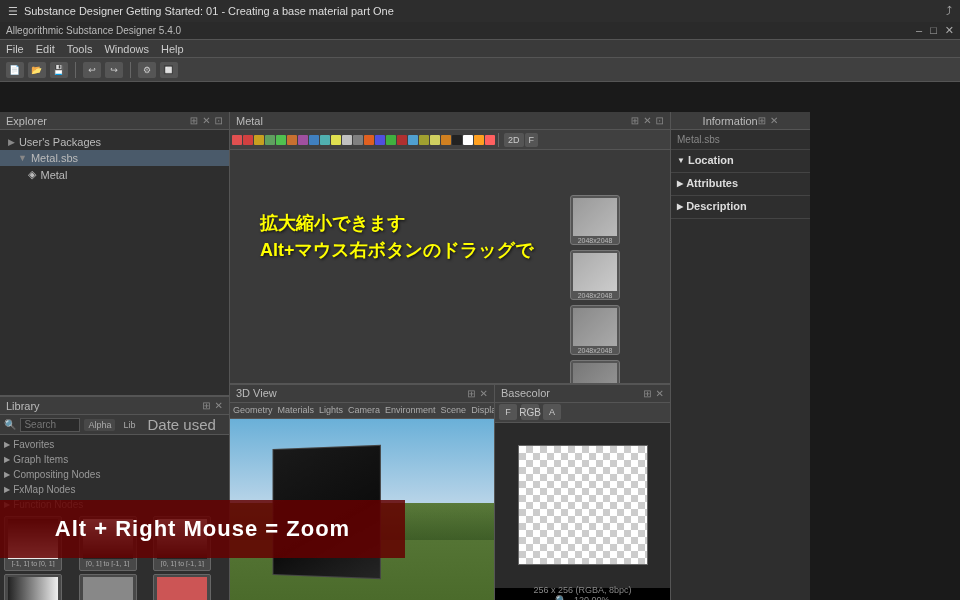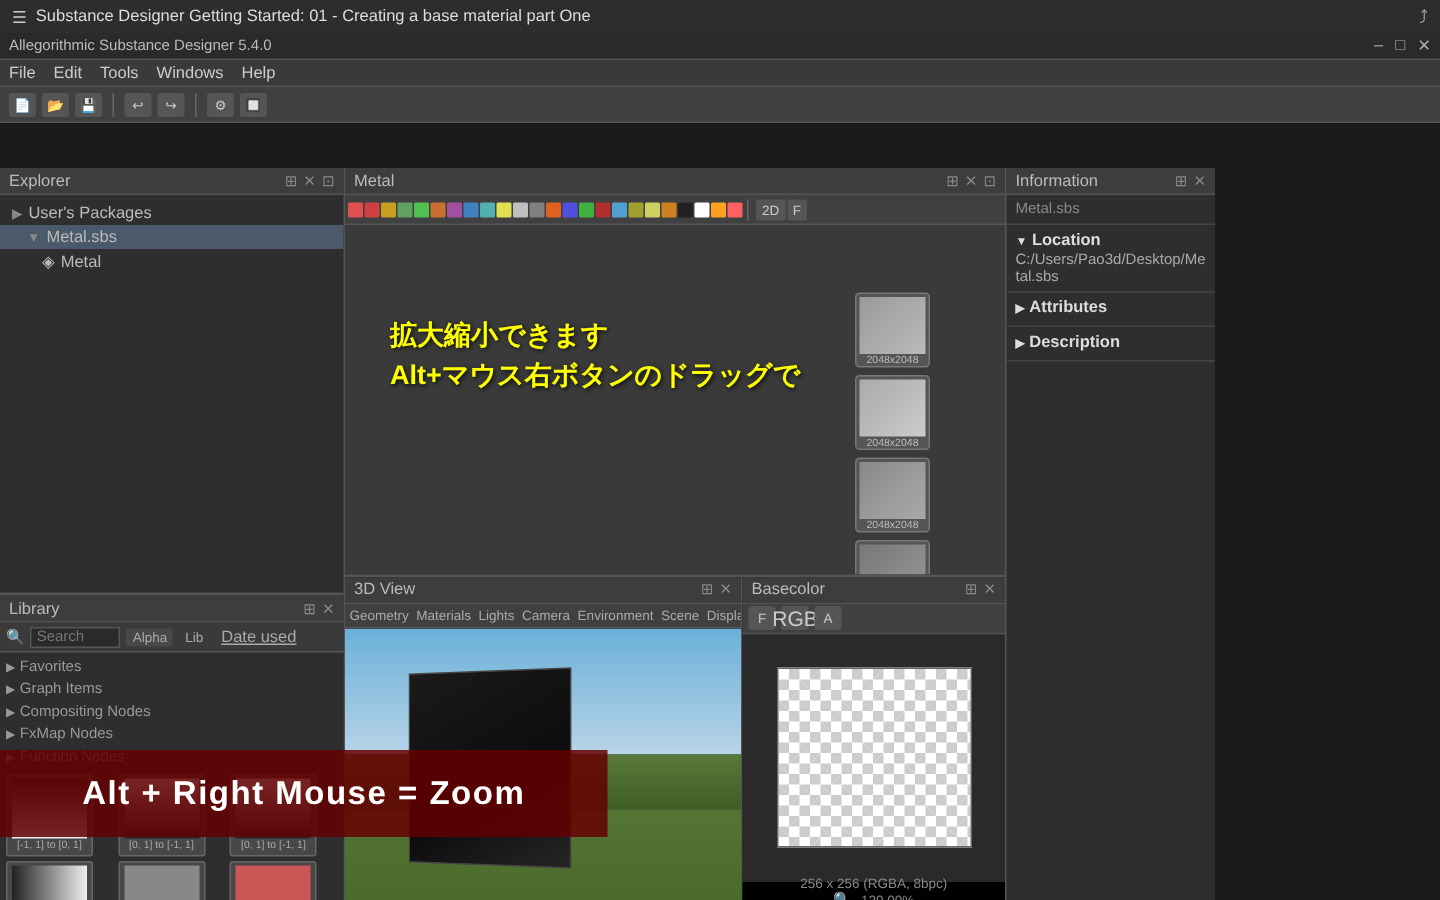--- a/index.html
+++ b/index.html
@@ -363,21 +363,21 @@
       display: flex;
       flex-direction: column;
       font-size: 11px;
       color: #bbb;
     }
     #info-header {
       height: 18px;
       background: #3d3d3d;
       display: flex;
       align-items: center;
-      justify-content: space-between;
+      justify-content: center;
       padding: 0 6px;
       border-bottom: 1px solid #555;
     }
     .info-section {
       padding: 4px 6px;
       border-bottom: 1px solid #444;
     }
     .info-section-title {
       font-size: 11px;
       color: #ddd;
@@ -595,21 +595,21 @@
           <span>⊞</span>
           <span>✕</span>
         </div>
       </div>
 
       <div style="height:20px;background:#3a3a3a;display:flex;align-items:center;padding:0 4px;gap:4px;border-bottom:1px solid #555;">
         <span style="color:#888;font-size:10px;">🔍</span>
         <input type="text" style="background: rgb(42, 42, 42); border: 1px solid rgb(85, 85, 85); color: rgb(187, 187, 187); font-size: 10px; width: 60px; height: 14px; padding: 0px 3px;" placeholder="Search">
         <span style="font-size:9px;color:#aaa;padding:1px 4px;background:#484848;border-radius:2px;">Alpha</span>
         <span style="font-size:9px;color:#aaa;padding:1px 4px;">Lib</span>
-        <span style="font-size:11px;color:#aaa;padding:1px 4px;text-decoration:underline;">Date used</span>
+        <span style="font-size:15px;color:#aaa;padding:1px 4px;">Date used</span>
       </div>
 
       <div id="library-content">
         <div class="library-section">
           <span style="font-size:8px;">▶</span>
           <span>Favorites</span>
         </div>
         <div class="library-section">
           <span style="font-size:8px;">▶</span>
           <span>Graph Items</span>
@@ -765,21 +765,21 @@
       <div id="basecolor-panel" style="flex:1;background:#2a2a2a;display:flex;flex-direction:column;">
         <div id="basecolor-header">
           <span>Basecolor</span>
           <div class="panel-header-icons">
             <span>⊞</span>
             <span>✕</span>
           </div>
         </div>
         <div id="basecolor-toolbar" style="height:20px;background:#404040;display:flex;align-items:center;padding:0 4px;gap:4px;border-bottom:1px solid #555;">
           <div class="toolbar-btn" style="font-size:9px;">F</div>
-          <div class="toolbar-btn" style="font-size:14px;">RGB</div>
+          <div class="toolbar-btn" style="font-size:10px;">RGB</div>
           <div class="toolbar-btn" style="font-size:9px;">A</div>
         </div>
         <div id="basecolor-content" style="flex:1;display:flex;align-items:center;justify-content:center;background:#2a2a2a;">
           <div id="checker-square"></div>
         </div>
         <div id="basecolor-bottom" style="height:18px;background:#000000;font-size:9px;color:#888;display:flex;align-items:center;padding:0 4px;justify-content:flex-end;flex-direction:column;">
           <span>256 x 256 (RGBA, 8bpc)</span>
           <div style="display:flex;align-items:center;gap:6px;">
             <span style="font-size:10px;">🔍</span>
             <span>120.00%</span>
@@ -798,21 +798,20 @@
       </div>
     </div>
     <div style="padding:4px 6px;font-size:10px;color:#888;border-bottom:1px solid #444;">
       <span>Metal.sbs</span>
     </div>
     <div class="info-section">
       <div class="info-section-title">
         <span style="font-size:8px;">▼</span>
         <span>Location</span>
       </div>
-      <div class="info-section-value">C:/Users/Pao3d/Desktop/Metal.sbs</div>
     </div>
     <div class="info-section">
       <div class="info-section-title">
         <span style="font-size:8px;">▶</span>
         <span>Attributes</span>
       </div>
     </div>
     <div class="info-section">
       <div class="info-section-title">
         <span style="font-size:8px;">▶</span>

